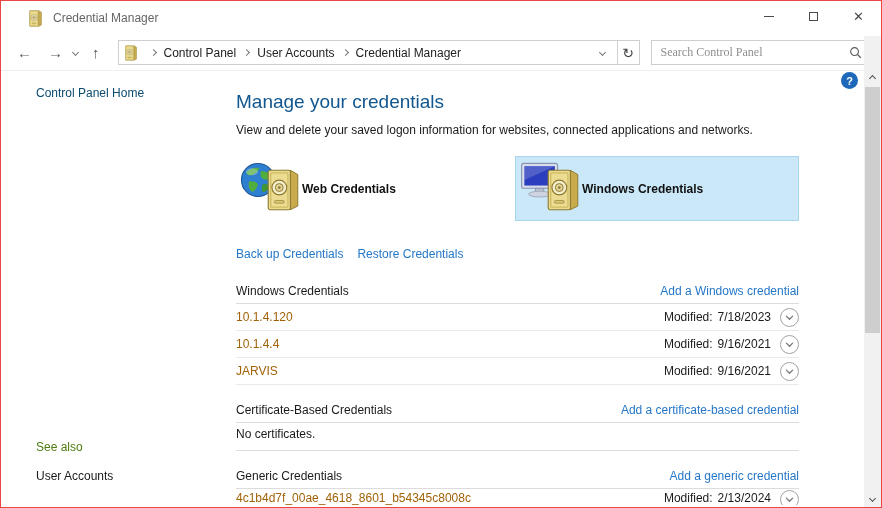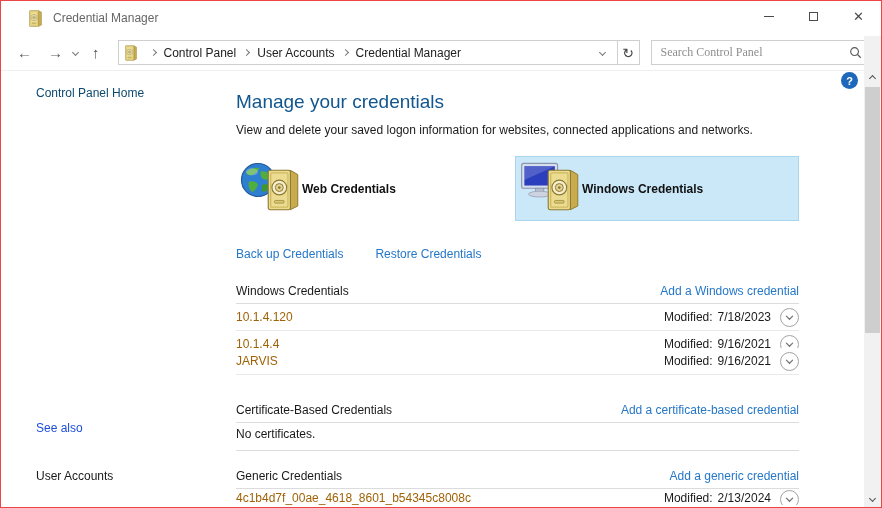--- a/index.html
+++ b/index.html
@@ -46,38 +46,38 @@
   .searchbox { margin-left:11px; width:220px; height:25px; border:1px solid #cfcfcf;
                display:flex; align-items:center; background:#fff;font-family:Liberation Serif, serif; }
   .searchbox input { flex:1; border:none; outline:none; height:100%; padding:0 6px 0 9px;
                      font-family:inherit; font-size:12px; color:#222; background:transparent; }
   .searchbox input::placeholder { color:#8f8f8f; opacity:1; }
   .search-icon { margin-right:8px; flex:none; }
 
   
   .side-item { position:absolute; left:35px; white-space:nowrap; }
   .side-home { top:85px; color:#0c4a6e; cursor:pointer; }
-  .side-seealso { top:420px; color:#1d4ed8; }
+  .side-seealso { top:439px; color:#4d7c0f; }
   .side-ua { top:468px; color:#1a1a1a; cursor:pointer; }
 
   
   .page-heading { position:absolute; left:235px; top:90px; font-size:19px; font-weight:400;
                   color:#11568e; }
   .page-desc { position:absolute; left:235px; top:122px; color:#1a1a1a; }
 
   .tab { position:absolute; top:155px; height:65px; display:flex; align-items:center;
          cursor:pointer; }
   .tab-web { left:235px; width:278px; }
   .tab-windows { left:514px; width:284px; background:#cbe8f8; border:1px solid #a9d6ef; }
   .tab-iconwrap { position:relative; width:62px; height:58px; flex:none; margin-left:4px; }
   .tab-iconwrap .under-icon { position:absolute; left:0; top:2px; }
   .tab-iconwrap .safe-icon  { position:absolute; left:27px; top:9px; }
   .tab-label { font-weight:bold; font-size:12px; color:#111; margin-left:0; }
 
-  .actions { position:absolute; left:235px; top:246px; display:flex; gap:32px; }
+  .actions { position:absolute; left:235px; top:246px; display:flex; gap:14px; }
   a.link { color:#2577c8; text-decoration:none; cursor:pointer; white-space:nowrap; }
 
   .sec-head { position:absolute; left:235px; width:563px; display:flex;
               justify-content:space-between; align-items:baseline; }
   .hr { position:absolute; left:235px; width:563px; height:1px; background:#dcdcdc; }
 
   .cred-row { position:absolute; left:235px; width:563px; height:27px; display:flex;
               align-items:center; border-bottom:1px solid #e9e9e9; background:#fff; }
   .cred-name { flex:1; color:#a16207; }
   .cred-mod { display:flex; gap:5px; color:#1a1a1a; margin-right:9px; }
@@ -254,21 +254,21 @@
     <span class="cred-mod">
       <span>Modified:</span>
       <span>9/16/2021</span>
     </span>
     <button class="expand-btn">
         <svg width="19" height="19">
           <use href="#sym-chevdown"></use>
         </svg>
       </button>
   </div>
-  <div class="cred-row" style="top:347px">
+  <div class="cred-row" style="top:357px">
     <span class="cred-name">JARVIS</span>
     <span class="cred-mod">
       <span>Modified:</span>
       <span>9/16/2021</span>
     </span>
     <button class="expand-btn">
         <svg width="19" height="19">
           <use href="#sym-chevdown"></use>
         </svg>
       </button>

